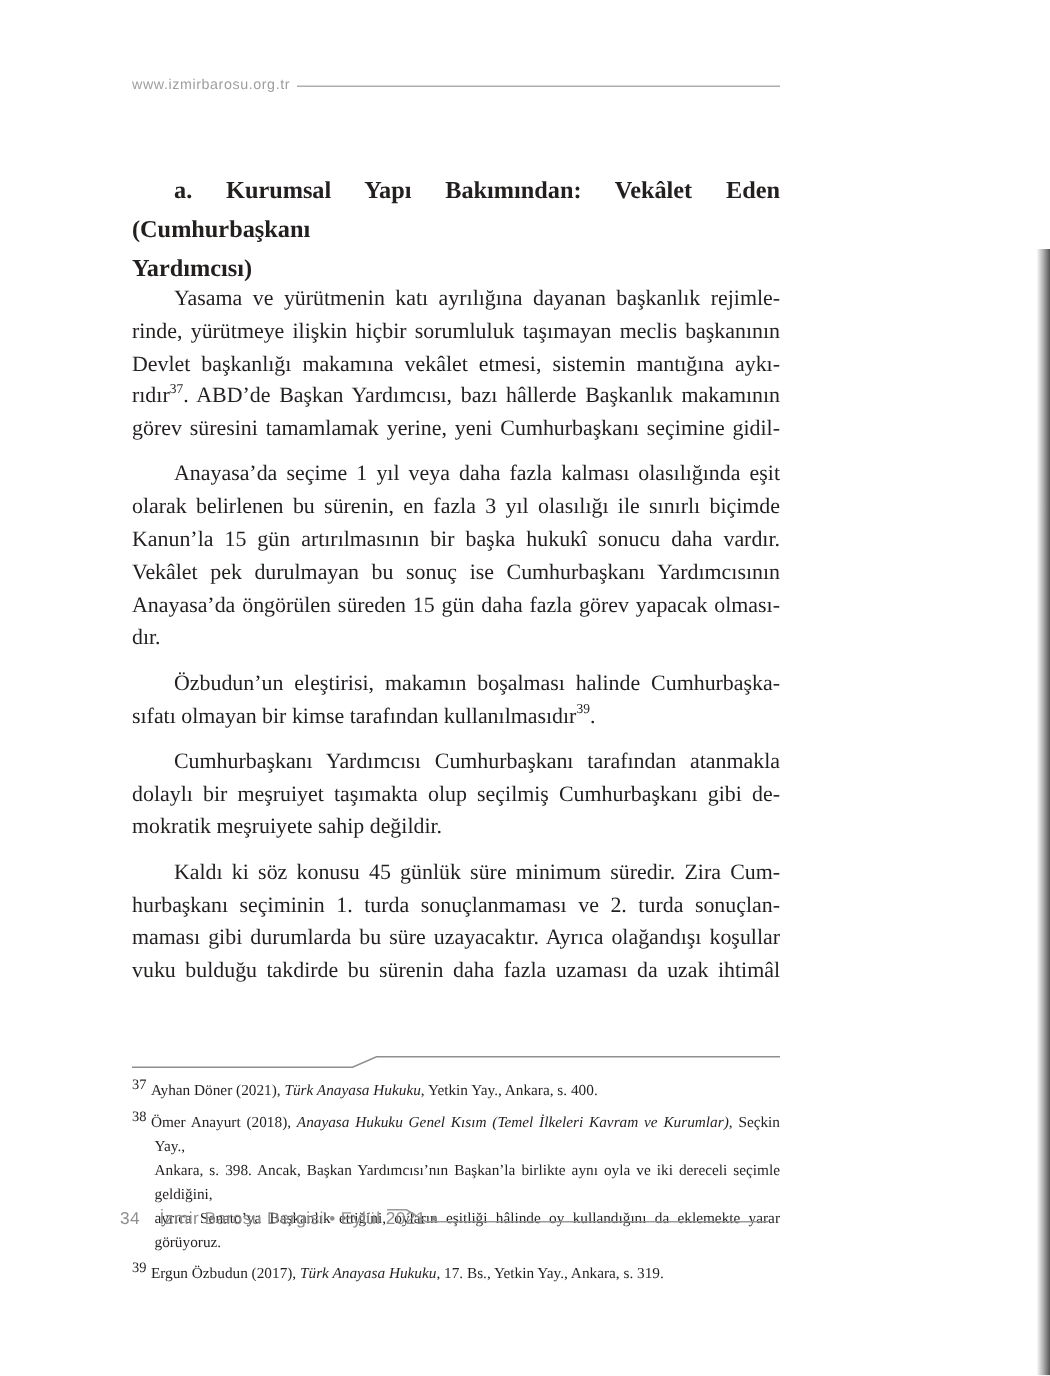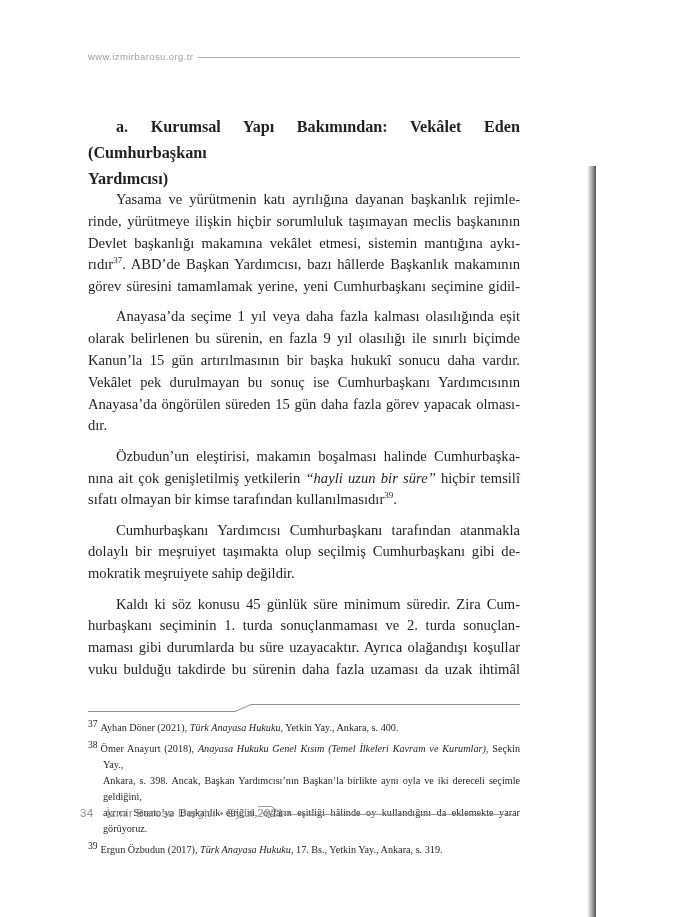--- a/index.html
+++ b/index.html
@@ -1,17 +1,17 @@
 <!DOCTYPE html>
 <html><head>
 <meta charset="utf-8">
 <style>
   html, body { margin: 0; padding: 0; background: #ffffff; }
   .page {
-    position: relative; width: 596px; height: 917px;
+    position: relative; width: 700px; height: 917px;
     background: #ffffff; overflow: hidden;
     font-family: "Liberation Serif", "DejaVu Serif", serif;
     color: #221f1e;
   }
   
   .header {
     position: absolute; top: 51px; left: 88px; width: 432px;
     display: flex; align-items: center;
   }
   .header-url {
@@ -75,29 +75,28 @@
   <div class="body-text">
       <div class="para">
         <div class="line just ind"><span>Yasama ve yürütmenin katı ayrılığına dayanan başkanlık rejimle-</span></div>
         <div class="line just"><span>rinde, yürütmeye ilişkin hiçbir sorumluluk taşımayan meclis başkanının</span></div>
         <div class="line just"><span>Devlet başkanlığı makamına vekâlet etmesi, sistemin mantığına aykı-</span></div>
         <div class="line just"><span>rıdır</span><sup class="bsup">37</sup><span>. ABD’de Başkan Yardımcısı, bazı hâllerde Başkanlık makamının</span></div>
         <div class="line just"><span>görev süresini tamamlamak yerine, yeni Cumhurbaşkanı seçimine gidil-</span></div>
       </div>
       <div class="para">
         <div class="line just ind"><span>Anayasa’da seçime 1 yıl veya daha fazla kalması olasılığında eşit</span></div>
-        <div class="line just"><span>olarak belirlenen bu sürenin, en fazla 9 yıl olasılığı ile sınırlı biçimde</span></div>
+        <div class="line just"><span>olarak belirlenen bu sürenin, en fazla 3 yıl olasılığı ile sınırlı biçimde</span></div>
         <div class="line just"><span>Kanun’la 15 gün artırılmasının bir başka hukukî sonucu daha vardır.</span></div>
         <div class="line just"><span>Vekâlet pek durulmayan bu sonuç ise Cumhurbaşkanı Yardımcısının</span></div>
         <div class="line just"><span>Anayasa’da öngörülen süreden 15 gün daha fazla görev yapacak olması-</span></div>
         <div class="line"><span>dır.</span></div>
       </div>
       <div class="para">
         <div class="line just ind"><span>Özbudun’un eleştirisi, makamın boşalması halinde Cumhurbaşka-</span></div>
-        <div class="line just"><span>nına ait çok genişletilmiş yetkilerin </span><span class="it">“hayli uzun bir süre”</span><span> hiçbir temsilî</span></div>
         <div class="line"><span>sıfatı olmayan bir kimse tarafından kullanılmasıdır</span><sup class="bsup">39</sup><span>.</span></div>
       </div>
       <div class="para">
         <div class="line just ind"><span>Cumhurbaşkanı Yardımcısı Cumhurbaşkanı tarafından atanmakla</span></div>
         <div class="line just"><span>dolaylı bir meşruiyet taşımakta olup seçilmiş Cumhurbaşkanı gibi de-</span></div>
         <div class="line"><span>mokratik meşruiyete sahip değildir.</span></div>
       </div>
       <div class="para">
         <div class="line just ind"><span>Kaldı ki söz konusu 45 günlük süre minimum süredir. Zira Cum-</span></div>
         <div class="line just"><span>hurbaşkanı seçiminin 1. turda sonuçlanmaması ve 2. turda sonuçlan-</span></div>

